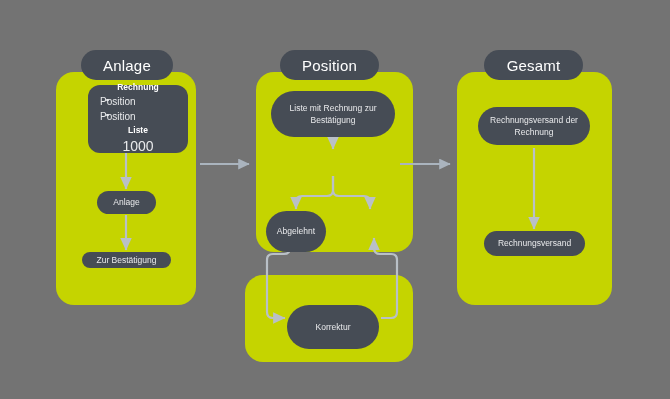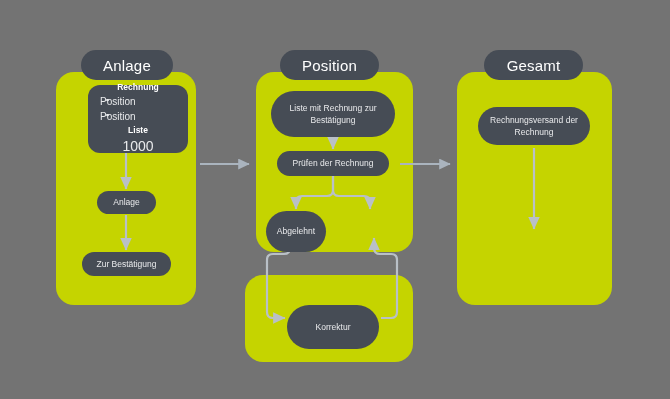--- a/index.html
+++ b/index.html
@@ -187,39 +187,39 @@
       </ul>
       <div class="ttl">Liste</div>
       <div class="amount">1000</div>
     </div>
   </div>
 
   <div class="node" style="left:97px; top:191px; width:59px; height:23px;">
     <span>Anlage</span>
   </div>
 
-  <div class="node" style="left:82px; top:252px; width:89px; height:24px;">
+  <div class="node" style="left:82px; top:252px; width:89px; height:16px;">
     <span>Zur Bestätigung</span>
   </div>
 
   <div class="node" style="left:271px; top:91px; width:124px; height:46px;">
     <span>Liste mit Rechnung zur Bestätigung</span>
   </div>
 
-  <div class="node" style="left:277px; top:151px; width:112px; height:25px;">
-    <span>Prüfen der Rechnung</span>
-  </div>
 
   <div class="node" style="left:266px; top:211px; width:60px; height:41px;">
     <span>Abgelehnt</span>
   </div>
 
 
   <div class="node" style="left:287px; top:305px; width:92px; height:44px;">
     <span>Korrektur</span>
   </div>
 
   <div class="node" style="left:478px; top:107px; width:112px; height:38px;">
     <span>Rechnungsversand der Rechnung</span>
   </div>
 
+  <div class="node" style="left:484px; top:231px; width:101px; height:25px;">
+    <span>Rechnungsversand</span>
+  </div>
 
 </div>
 
 </body></html>

